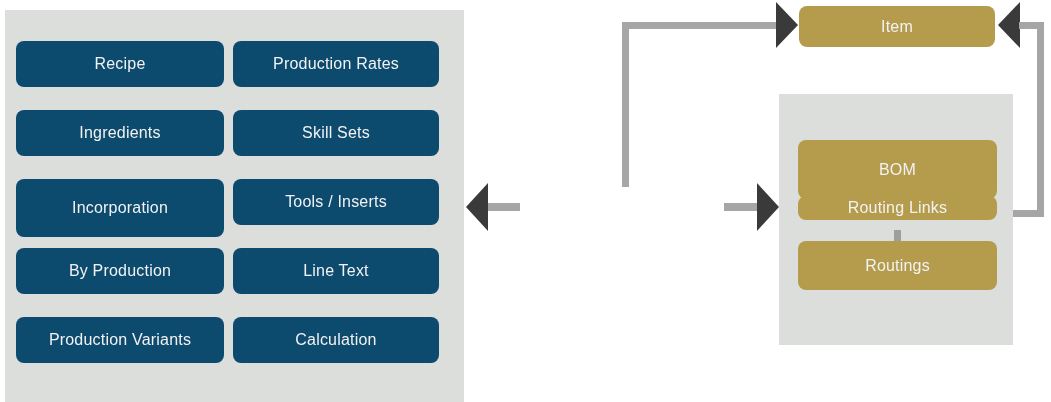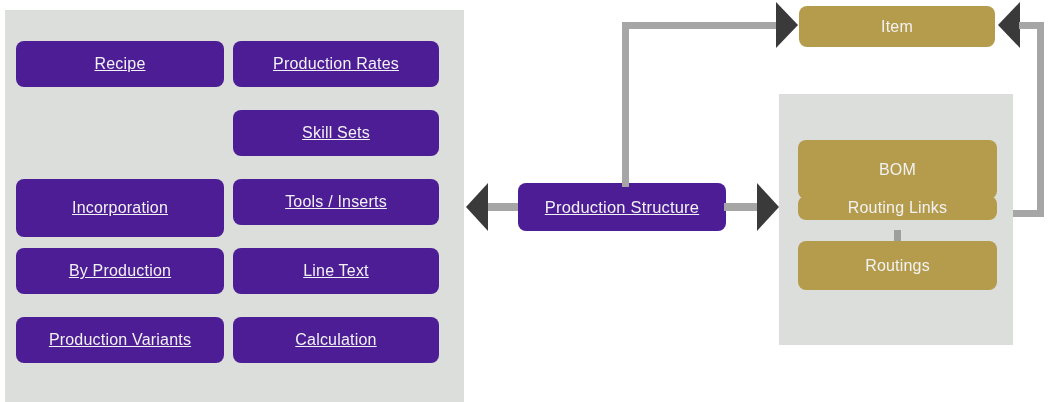--- a/index.html
+++ b/index.html
@@ -31,22 +31,21 @@
     border-radius: 8px;
     color: #f2f2f2;
     font-size: 16px;
     font-weight: 400;
     letter-spacing: 0.2px;
     line-height: 1.1;
     text-align: center;
     user-select: none;
   }
   .node.green {
-    background: #4c1d95;
-    text-decoration: underline;
+    background: #0c4a6e;
   }
   .node.gold {
     background: #b59c4d;
   }
   .node.big-label {
     font-size: 16.5px;
   }
   .connector {
     position: absolute;
     background: #a6a6a6;
@@ -77,20 +76,23 @@
 
   <div class="panel" style="left:5px; top:10px; width:459px; height:392px;"></div>
 
   <div class="node green" style="left:16px; top:41px; width:208px; height:46px;">
     <span>Recipe</span>
   </div>
   <div class="node green" style="left:233px; top:41px; width:206px; height:46px;">
     <span>Production Rates</span>
   </div>
 
+  <div class="node green" style="left:16px; top:110px; width:208px; height:46px;">
+    <span>Ingredients</span>
+  </div>
   <div class="node green" style="left:233px; top:110px; width:206px; height:46px;">
     <span>Skill Sets</span>
   </div>
 
   <div class="node green" style="left:16px; top:179px; width:208px; height:58px;">
     <span>Incorporation</span>
   </div>
   <div class="node green" style="left:233px; top:179px; width:206px; height:46px;">
     <span>Tools / Inserts</span>
   </div>
@@ -106,23 +108,20 @@
     <span>Production Variants</span>
   </div>
   <div class="node green" style="left:233px; top:317px; width:206px; height:46px;">
     <span>Calculation</span>
   </div>
 
   <div class="arrow arrow-left" style="left:466px; top:183px;"></div>
 
   <div class="connector" style="left:488px; top:203px; width:32px; height:8px;"></div>
 
-  <div class="node green big-label" style="left:518px; top:183px; width:208px; height:48px;">
-    <span>Production Structure</span>
-  </div>
 
   <div class="connector" style="left:724px; top:203px; width:34px; height:8px;"></div>
 
   <div class="arrow arrow-right" style="left:757px; top:183px;"></div>
 
   <div class="connector" style="left:622px; top:22px; width:7px; height:165px;"></div>
 
   <div class="connector" style="left:622px; top:22px; width:160px; height:7px;"></div>
 
   <div class="arrow arrow-right" style="left:776px; top:2px; border-top-width:23px; border-bottom-width:23px;"></div>

